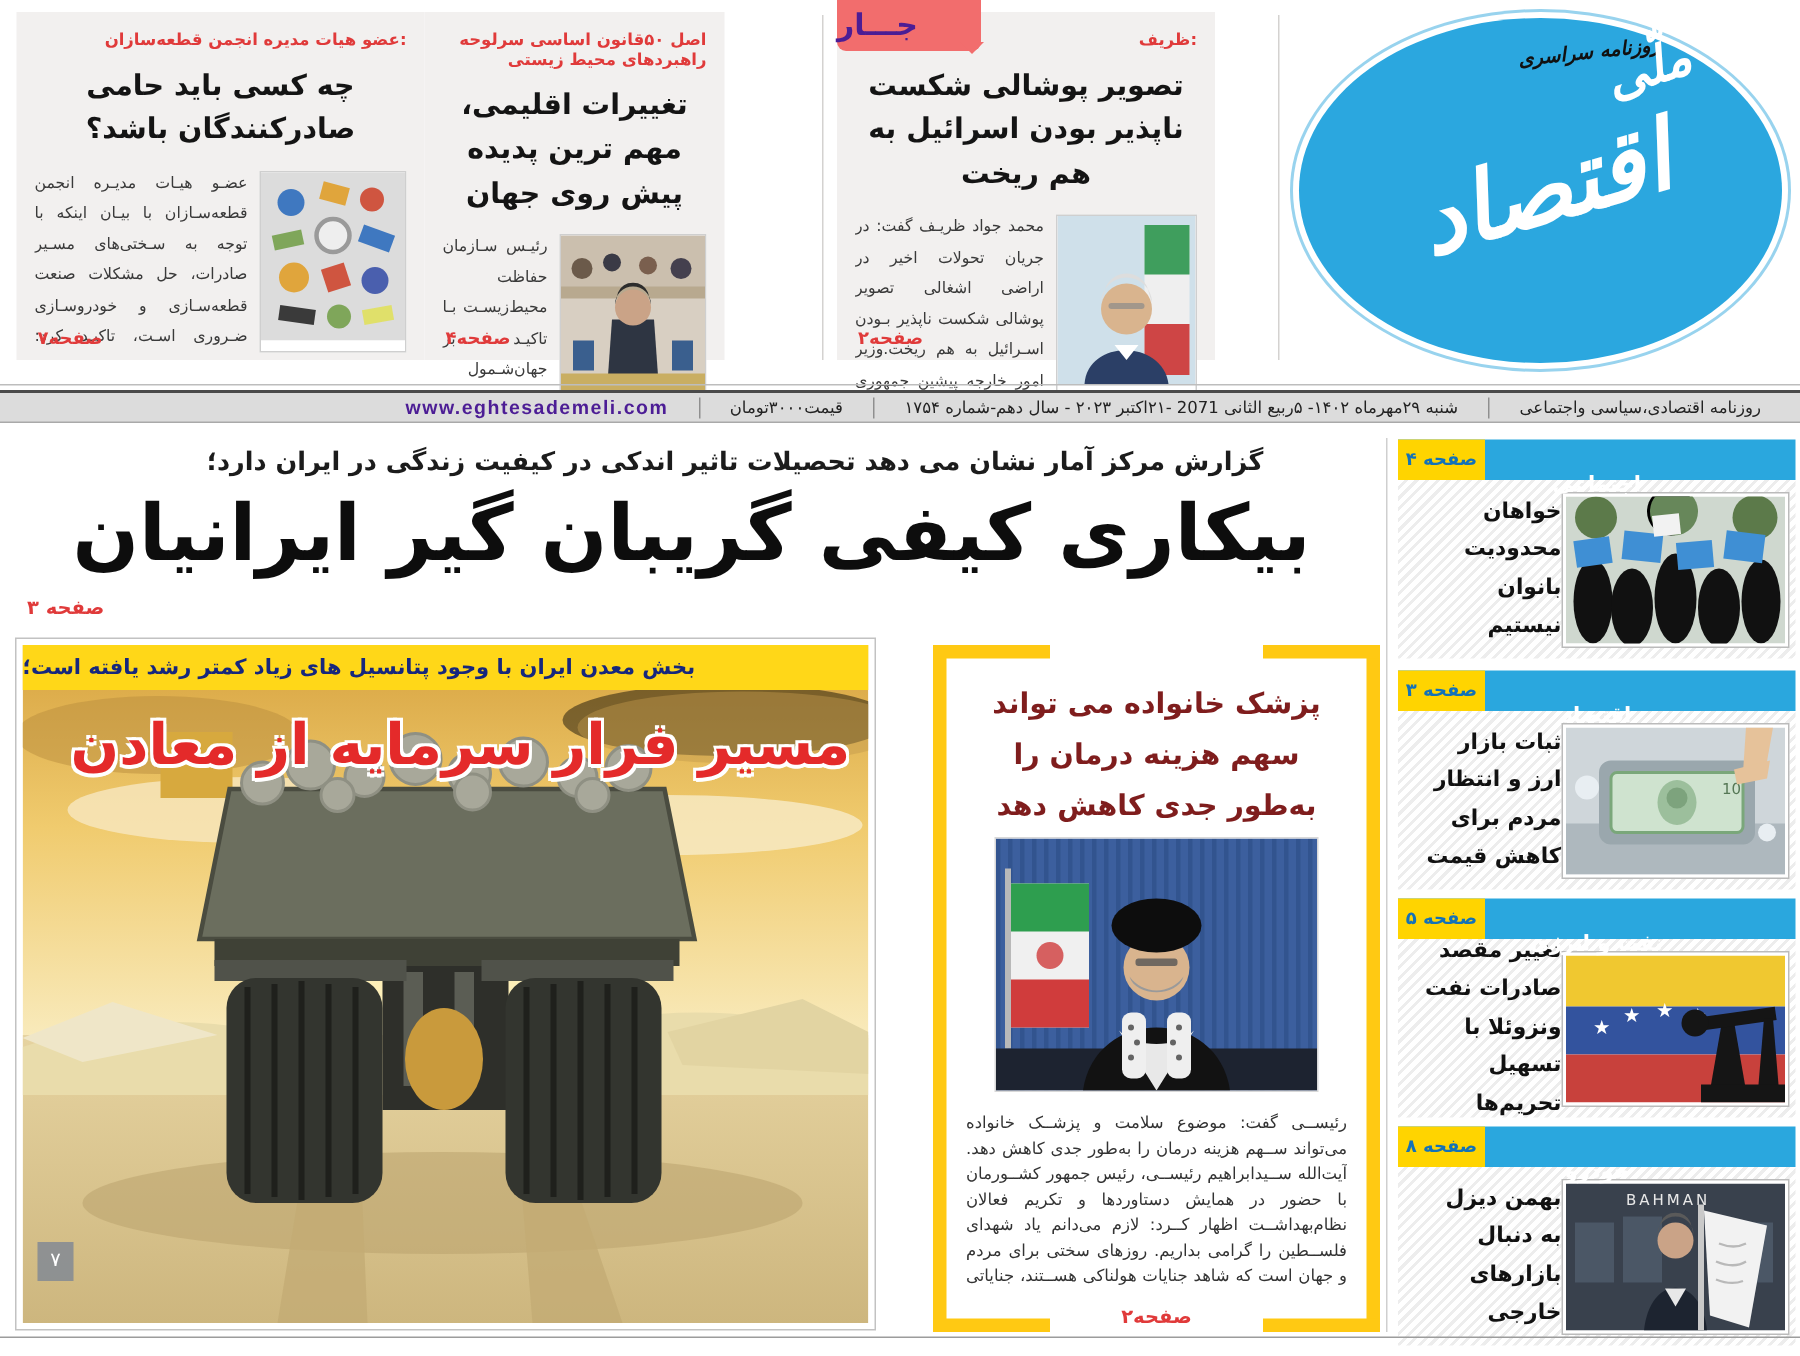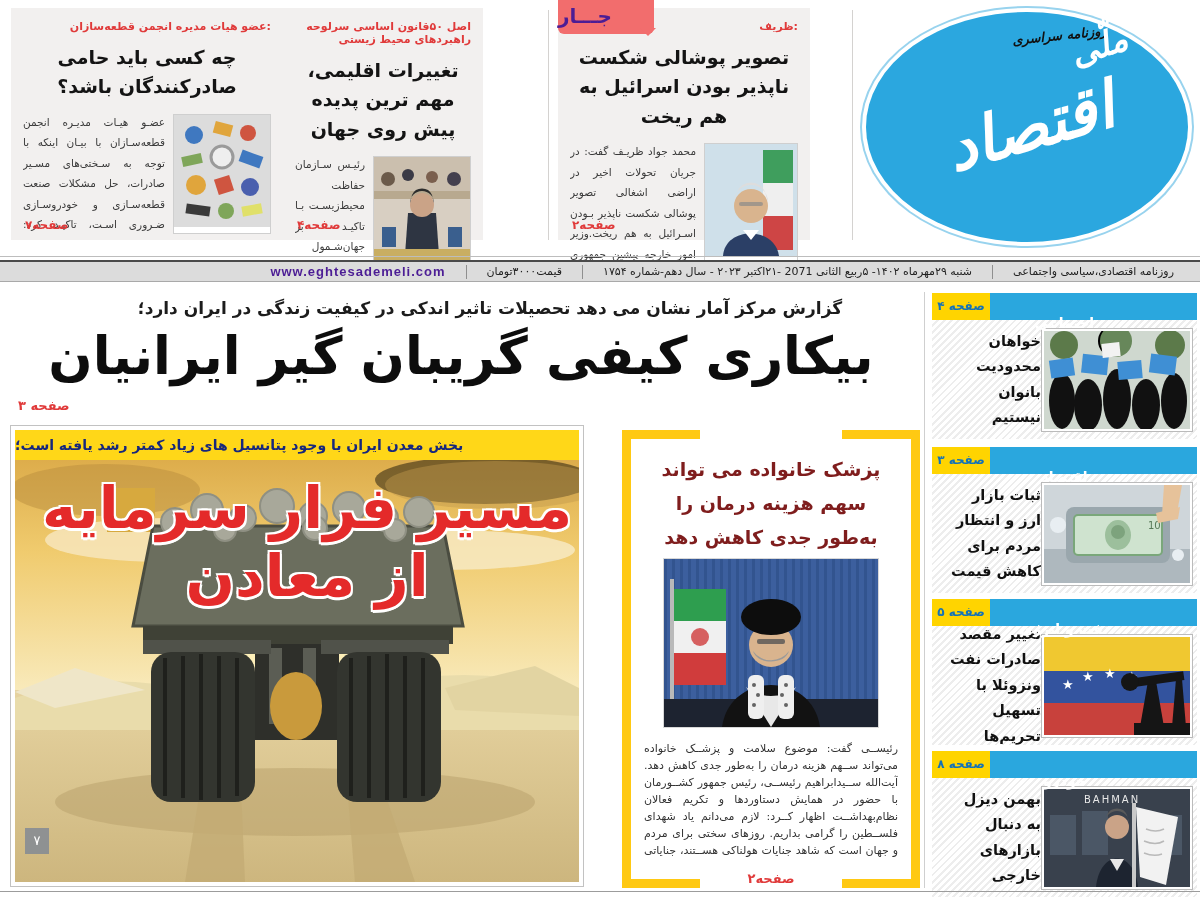--- a/index.html
+++ b/index.html
@@ -48,21 +48,21 @@
     font-size:52px; font-weight:bold; color:#0d0d0d; direction:rtl; letter-spacing:-1px; }
   .lead-pageref { position:absolute; left:18px; top:398px; color:#e03a3a; font-size:13px; font-weight:bold; }
 
   
   .mine-fig { position:absolute; left:10px; top:425px; width:574px; height:462px; background:#fff;
     border:1px solid #c2c2c2; padding:4px; }
   .mine-inner { position:relative; width:564px; height:452px; overflow:hidden; }
   .mine-band { position:absolute; left:0; top:0; width:100%; height:30px; background:#ffd718;
     color:#16277d; font-size:14px; font-weight:bold; text-align:left; line-height:30px; direction:rtl; z-index:3; }
   .mine-head { position:absolute; left:0; top:44px; width:100%; text-align:center; z-index:3;
-    font-size:58px; font-weight:bold; color:#e42a2a; direction:rtl;
+    font-size:38px; font-weight:bold; color:#e42a2a; direction:rtl;
     text-shadow:-2px -2px 0 #fff, 2px -2px 0 #fff, -2px 2px 0 #fff, 2px 2px 0 #fff, 0 3px 0 #fff;padding-left:20px; }
   .mine-corner { position:absolute; left:10px; bottom:28px; width:24px; height:26px; background:rgba(130,138,148,.85);
     color:#fff; font-size:13px; text-align:center; line-height:26px; z-index:3; }
 
   
   .mid-col { position:absolute; left:622px; top:430px; width:298px; height:458px; }
   .ybar { position:absolute; background:#ffc913; }
   .mid-head { position:absolute; left:24px; top:22px; width:250px; text-align:center; direction:rtl;
     font-size:19px; font-weight:bold; color:#7f1d1d; line-height:1.8; }
   .mid-photo { position:absolute; left:41px; top:128px; width:216px; height:170px; border:1px solid #d8d8d8; }

